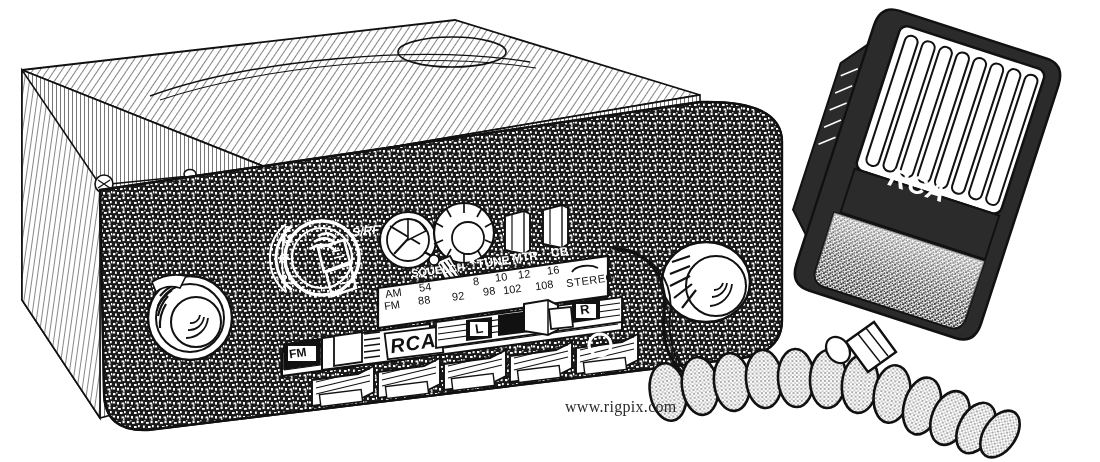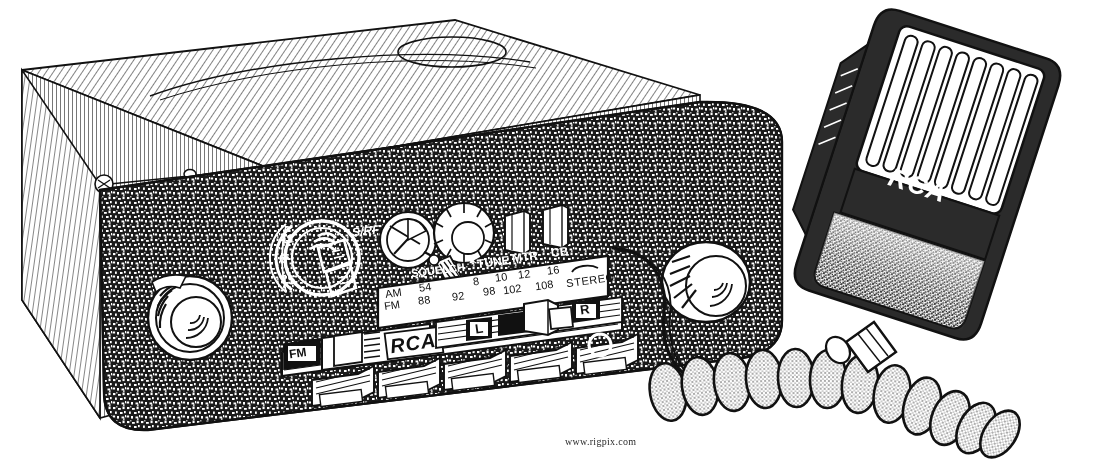--- a/index.html
+++ b/index.html
@@ -2,22 +2,22 @@
 <html><head>
 <meta charset="utf-8">
 <title>RCA AM/FM/CB Car Radio Illustration</title>
 <style>
   html,body{margin:0;padding:0;background:#ffffff;}
   body{width:1100px;height:462px;overflow:hidden;font-family:"Liberation Sans",sans-serif;}
   #stage{position:relative;width:1100px;height:462px;background:#ffffff;}
   #art{position:absolute;inset:0;}
   .wm{
     position:absolute;left:565px;top:398px;
-    font-family:"Liberation Serif",serif;font-size:10px;color:#2a2a2a;
-    letter-spacing:.3px;white-space:nowrap;margin-top:38px;
+    font-family:"Liberation Serif",serif;font-size:16px;color:#2a2a2a;
+    letter-spacing:.3px;white-space:nowrap;
   }
   .lbl{position:absolute;font-family:"Liberation Sans",sans-serif;font-weight:bold;color:#ffffff;white-space:nowrap;}
   .dlbl{position:absolute;font-family:"Liberation Sans",sans-serif;color:#111111;white-space:nowrap;}
   .blk{position:absolute;font-family:"Liberation Sans",sans-serif;font-weight:bold;color:#111111;white-space:nowrap;}
 </style>
 </head>
 <body>
 
 <div id="stage">
 

